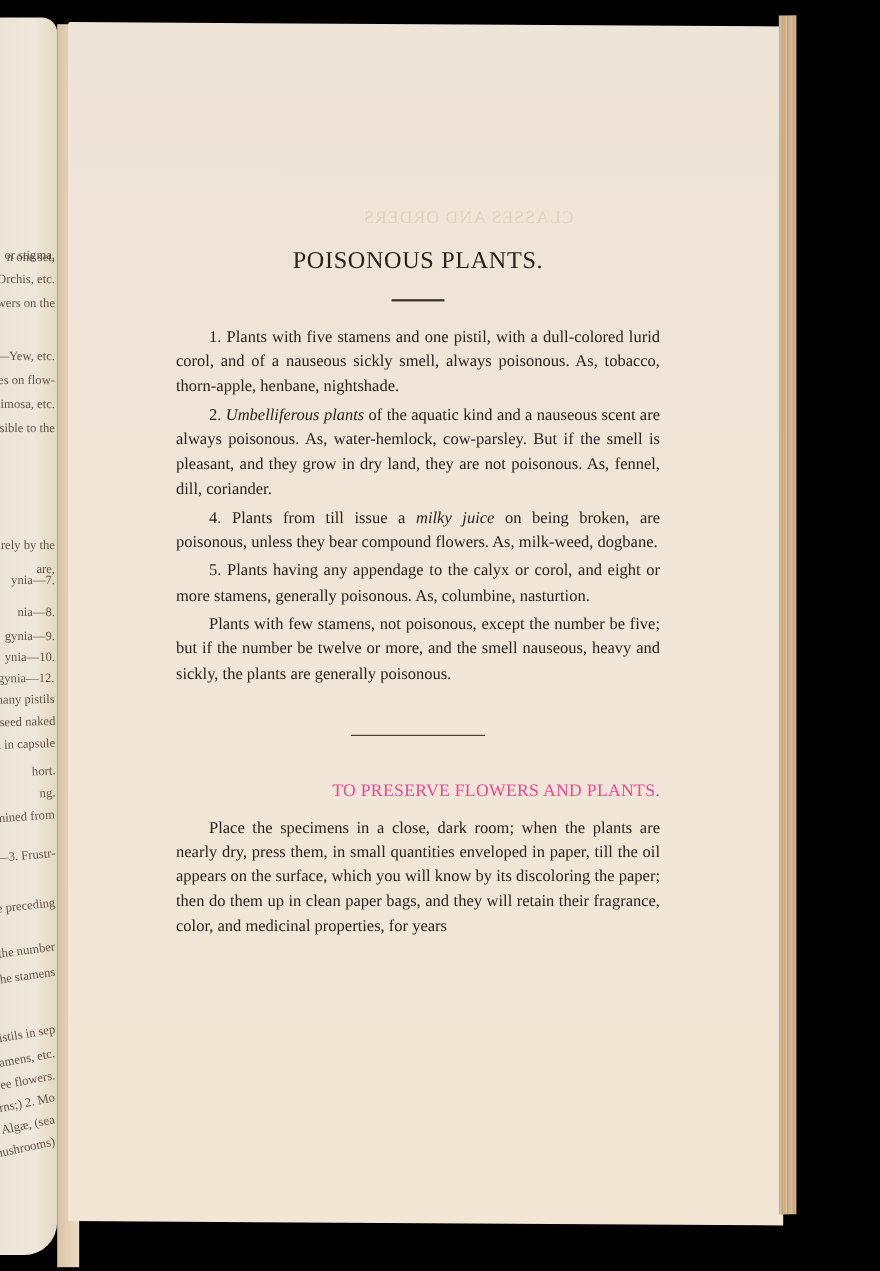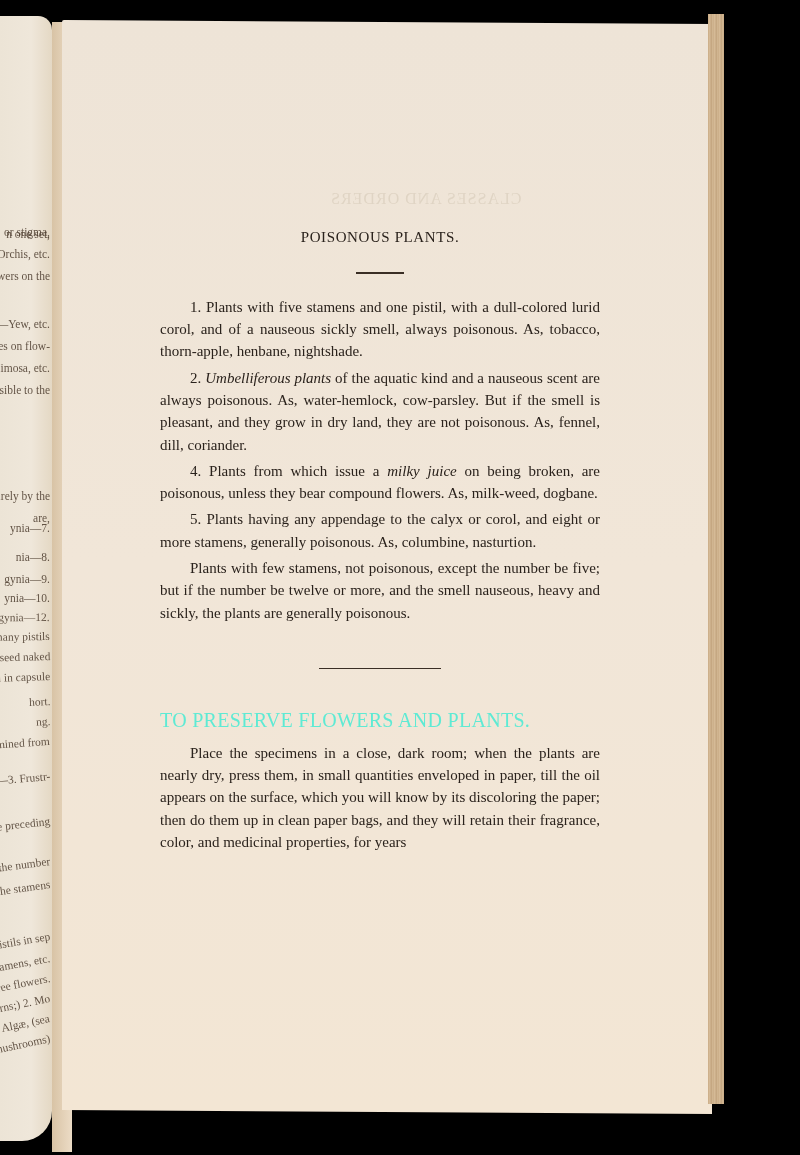--- a/index.html
+++ b/index.html
@@ -30,29 +30,29 @@
     .page-edge {
       position: absolute; left: 708px; top: 14px; width: 16px; height: 1090px;
       background: repeating-linear-gradient(90deg, #c9ab85 0px, #d9bf9c 2px, #bfa07a 3px, #d6bc98 5px);
       transform: skewY(-0.5deg);
     }
     .content {
       position: absolute; left: 160px; top: 226px; width: 440px; color: #2a221c;
       font-size: 15px; line-height: 22.3px;
     }
     h1 {
-      font-weight: normal; font-size: 15px; letter-spacing: 0.6px; text-align: center;
+      font-weight: normal; font-size: 22px; letter-spacing: 0.6px; text-align: center;
       margin: 0 0 0 0; color: #2a221c;
     }
     .rule-short { width: 48px; height: 1.5px; background: #3a2e25; margin: 24px auto 22px auto; }
     .rule-long { width: 122px; height: 1.5px; background: #3a2e25; margin: 44px auto 40px auto; }
     p { margin: 0 0 4px 0; text-align: justify; text-indent: 2em; }
     h2 {
-      font-weight: normal; font-size: 20px; letter-spacing: 0.3px; text-align: left;
-      margin: 0 0 10px 0; color: #5eead4;
+      font-weight: normal; font-size: 16px; letter-spacing: 0.3px; text-align: right;
+      margin: 0 0 10px 0; color: #ec4899;
     }
     em { font-style: italic; }
     .bleed {
       position: absolute; left: 330px; top: 190px; font-size: 16px; color: #d6cab8; opacity: 0.6;
       transform: scaleX(-1); letter-spacing: 1px;
     }
   </style>
 </head>
 <body>
 
@@ -93,21 +93,21 @@
 <div class="right-page"></div>
 <div class="page-edge"></div>
 <div class="bleed">CLASSES AND ORDERS</div>
 
 <div class="content">
   <h1>POISONOUS PLANTS.</h1>
   <div class="rule-short"></div>
 
   <p><span>1.</span> <span>Plants with five stamens and one pistil, with a dull-colored lurid corol, and of a nauseous sickly smell, always poisonous. As, tobacco, thorn-apple, henbane, nightshade.</span></p>
   <p><span>2.</span> <em>Umbelliferous plants</em> <span>of the aquatic kind and a nauseous scent are always poisonous. As, water-hemlock, cow-parsley. But if the smell is pleasant, and they grow in dry land, they are not poisonous. As, fennel, dill, coriander.</span></p>
-  <p><span>4.</span> <span>Plants from which issue a</span> <em>milky juice</em> <span>on being broken, are poisonous, unless they bear compound flowers. As, milk-weed, dogbane.</span></p>
+  <p><span>4.</span> <span>Plants from till issue a</span> <em>milky juice</em> <span>on being broken, are poisonous, unless they bear compound flowers. As, milk-weed, dogbane.</span></p>
   <p><span>5.</span> <span>Plants having any appendage to the calyx or corol, and eight or more stamens, generally poisonous. As, columbine, nasturtion.</span></p>
   <p>Plants with few stamens, not poisonous, except the number be five; but if the number be twelve or more, and the smell nauseous, heavy and sickly, the plants are generally poisonous.</p>
 
   <div class="rule-long"></div>
 
   <h2>TO PRESERVE FLOWERS AND PLANTS.</h2>
   <p>Place the specimens in a close, dark room; when the plants are nearly dry, press them, in small quantities enveloped in paper, till the oil appears on the surface, which you will know by its discoloring the paper; then do them up in clean paper bags, and they will retain their fragrance, color, and medicinal properties, for years</p>
 </div>
 
 </body></html>

